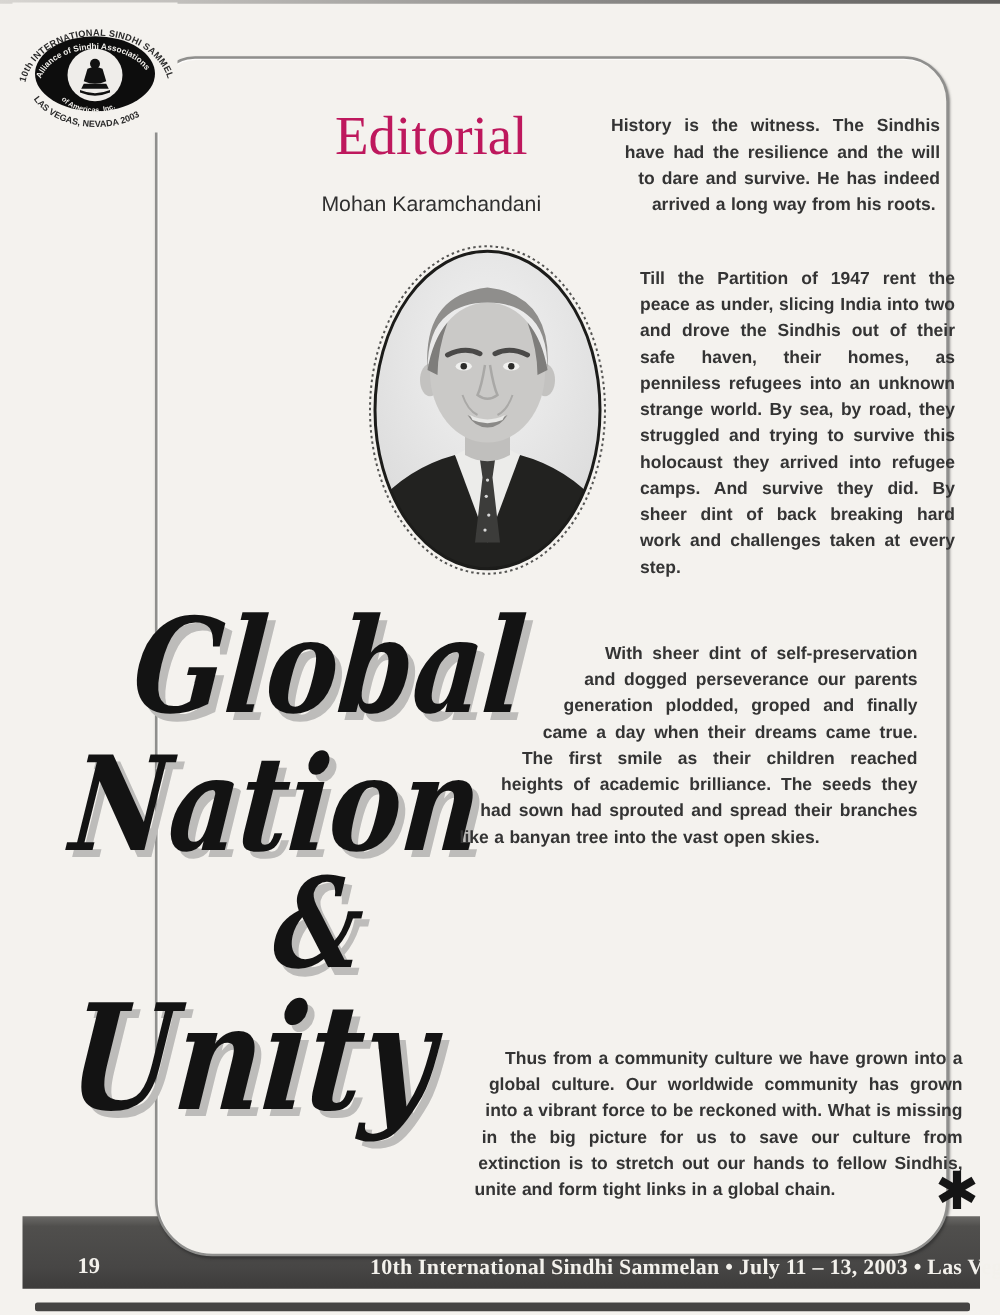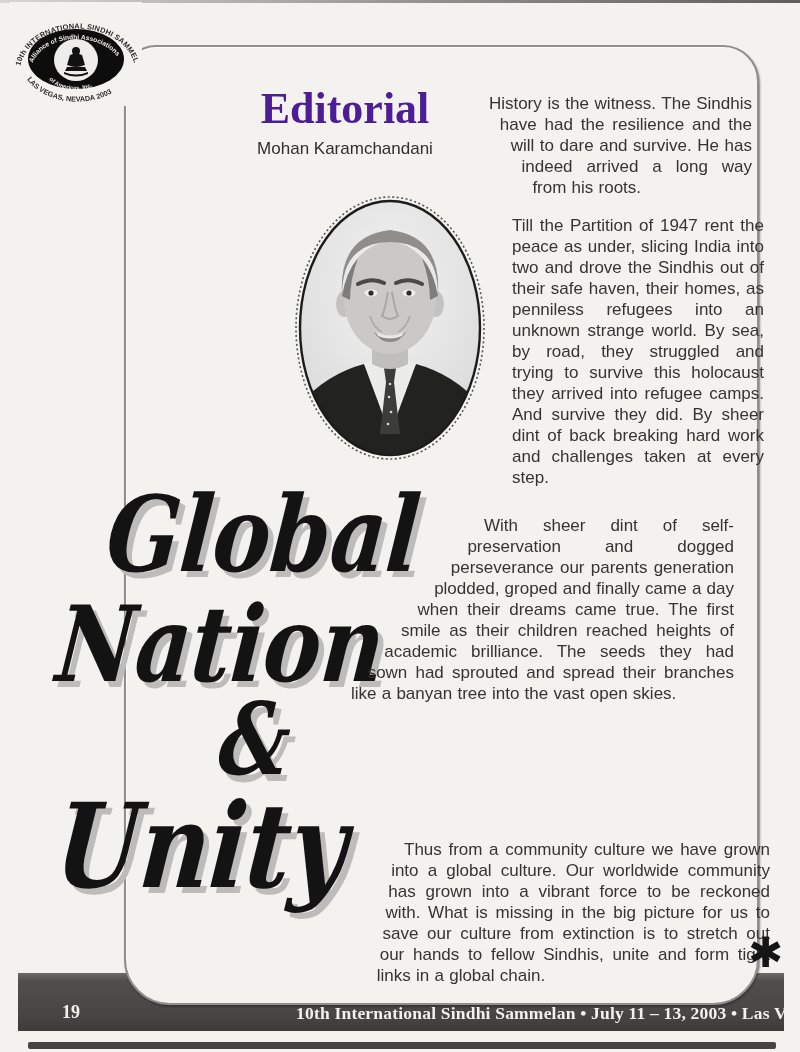--- a/index.html
+++ b/index.html
@@ -22,36 +22,36 @@
     font-weight:bold;font-size:17.5px;color:#f3f1ec;letter-spacing:.2px;white-space:nowrap;}
   
   .frame{position:absolute;left:124px;top:45px;width:631px;height:956px;
     background:#f4f2ee;border:2px solid #8f8f8d;
     border-radius:32px 36px 46px 46px;
     box-shadow:1px 2px 2px rgba(40,40,40,.55), inset 1px 1px 0 rgba(255,255,255,.7);}
   
   .logo{position:absolute;left:10px;top:2px;width:132px;height:104px;background:#f4f2ee;}
   
   .ed-block{position:absolute;left:225px;top:86px;width:240px;text-align:center;}
-  .ed-title{font-family:"Liberation Serif",serif;font-weight:bold;font-size:44px;
-    color:#4c1d95;line-height:1.05;}
-  .ed-author{margin-top:7px;font-size:17px;color:#2f2f2f;}
+  .ed-title{font-family:"Liberation Serif",serif;font-weight:normal;font-size:44px;
+    color:#be185d;line-height:1.05;}
+  .ed-author{margin-top:22px;font-size:17px;color:#2f2f2f;}
   
   .portrait{position:absolute;left:292px;top:192px;width:196px;height:272px;}
   
   .script-word{position:absolute;font-family:"DejaVu Serif",serif;font-style:italic;
     font-weight:bold;color:#131313;transform-origin:left top;white-space:nowrap;
     text-shadow:6px 5px 0 #bdbcba;line-height:1;}
   .w-global{left:112px;top:482px;font-size:86px;transform:scaleY(1.22) skewX(-6deg);}
   .w-nation{left:62px;top:592px;font-size:86px;transform:scaleY(1.22) skewX(-6deg);}
   .w-amp{left:224px;top:690px;font-size:78px;transform:scaleY(1.28) skewX(-6deg);}
   .w-unity{left:62px;top:788px;font-size:96px;transform:scaleY(1.22) skewX(-6deg);}
   
-  .para{position:absolute;font-size:17px;line-height:21px;color:#343434;
-    text-align:justify;word-spacing:.5px;}
+  .para{position:absolute;font-size:14px;line-height:21px;color:#343434;
+    text-align:justify;word-spacing:.5px;font-weight:bold;}
   .p1{left:478px;top:76px;width:274px;}
   .p2{left:512px;top:198px;width:252px;}
   .p3{left:332px;top:498px;width:402px;}
   .p4{left:358px;top:702px;width:394px;text-indent:16px;}
   .p5{left:376px;top:822px;width:394px;text-indent:10px;}
   .shim{float:left;}
   .p1 .shim{width:58px;height:112px;shape-outside:polygon(0 0,58px 112px,0 112px);}
   .p3 .shim{width:152px;height:192px;shape-outside:polygon(0 0,152px 0,0 192px);}
   .p4 .shim{width:46px;height:106px;shape-outside:polygon(0 0,46px 0,0 106px);}
   .p5 .shim{width:18px;height:132px;shape-outside:polygon(0 0,18px 0,0 132px);}

